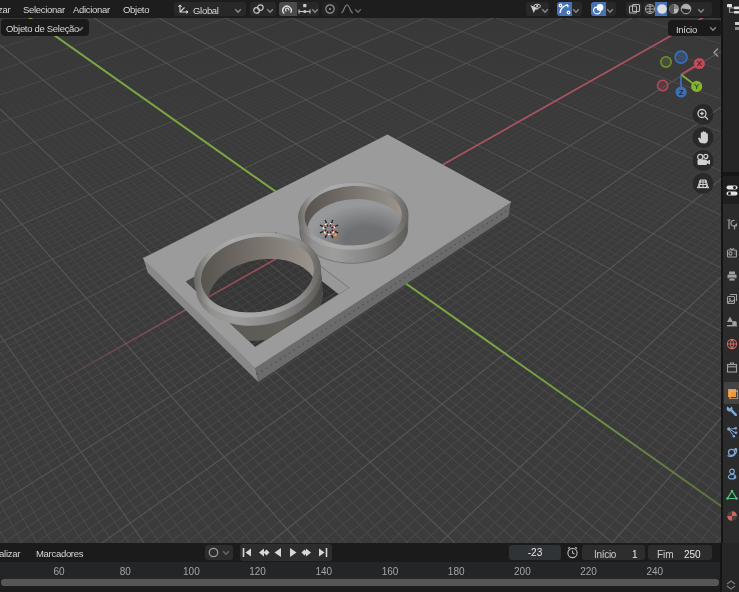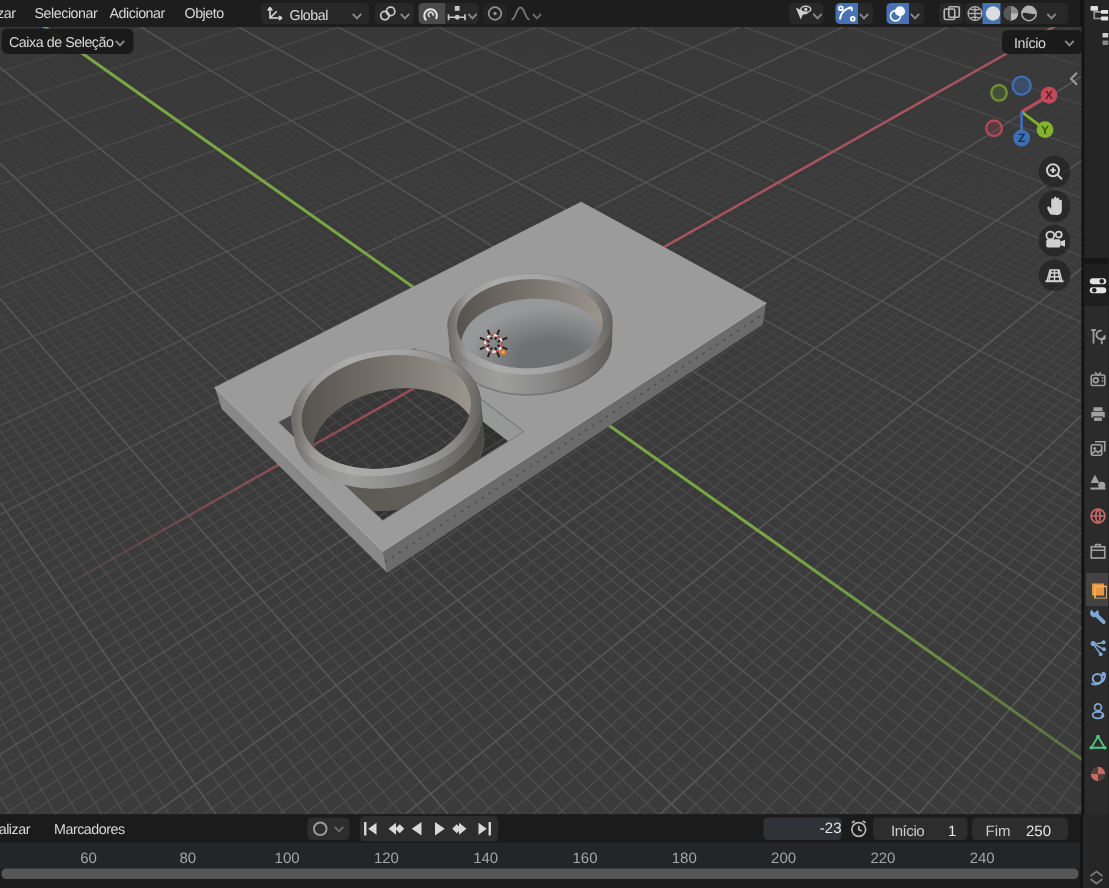--- a/index.html
+++ b/index.html
@@ -525,21 +525,21 @@
         <line x1="-2.6" y1="1.1" x2="-9.1" y2="3.8" stroke="#26221f" stroke-width="1.4"></line>
         <line x1="-2.6" y1="-1.1" x2="-9.1" y2="-3.8" stroke="#26221f" stroke-width="1.4"></line>
         <line x1="-1.1" y1="-2.6" x2="-3.8" y2="-9.1" stroke="#26221f" stroke-width="1.4"></line>
         <line x1="1.1" y1="-2.6" x2="3.8" y2="-9.1" stroke="#26221f" stroke-width="1.4"></line>
         <line x1="2.6" y1="-1.1" x2="9.1" y2="-3.8" stroke="#26221f" stroke-width="1.4"></line>
         <circle r="5.6" fill="none" stroke="#ececec" stroke-width="1.4"></circle>
         <circle r="5.6" fill="none" stroke="#b64949" stroke-width="1.4" stroke-dasharray="2.4 2.4"></circle>
         <circle cx="6.4" cy="5.8" r="2.0" fill="#d9772c"></circle>
         <circle cx="6.4" cy="5.8" r="0.9" fill="#f4b465"></circle>
       </g>
-    </svg><div class="ab" style="left:1px;top:19px;width:88px;height:17px;background:rgba(24,24,24,0.95);border-radius:4px"></div><div class="ab mi" style="left:6px;top:23px">Caixa de Seleção</div><svg style="position:absolute;left:76px;top:26px" width="8" height="6">
+    </svg><div class="ab" style="left:1px;top:19px;width:88px;height:17px;background:rgba(24,24,24,0.95);border-radius:4px"></div><div class="ab mi" style="left:6px;top:23px">Objeto de Seleção</div><svg style="position:absolute;left:76px;top:26px" width="8" height="6">
       <path d="M1.2 1.2 L4 4.2 L6.8 1.2" stroke="#8a8a8a" stroke-width="1.3" fill="none"></path>
     </svg><div class="ab" style="left:668px;top:20px;width:54px;height:16px;background:rgba(24,24,24,0.95);border-radius:4px"></div><div class="ab mi" style="left:676px;top:24px">Início</div><svg style="position:absolute;left:709px;top:26px" width="8" height="6">
       <path d="M1.2 1.2 L4 4.2 L6.8 1.2" stroke="#8a8a8a" stroke-width="1.3" fill="none"></path>
     </svg><svg class="ab" style="left:712px;top:47px" width="8" height="11">
       <path d="M6 1.5 L2 5.5 L6 9.5" stroke="#9a9a9a" stroke-width="1.4" fill="none"></path>
     </svg><svg class="ab" style="left:651px;top:44px" width="62" height="58">
 <g stroke-width="1.8">
         <line x1="30" y1="30.5" x2="48.3" y2="19.5" stroke="#c24a59"></line>
         <line x1="30" y1="30.5" x2="45.7" y2="42.4" stroke="#84b32e"></line>
         <line x1="30" y1="30.5" x2="30.1" y2="48" stroke="#3d6fb4"></line>
@@ -688,21 +688,21 @@
         <path d="M41 4 L34.5 8.5 L41 13 Z" fill="#d8d8d8"></path>
         <path d="M50 4 L56.5 8.5 L50 13 Z" fill="#d8d8d8"></path>
         <g fill="#d8d8d8">
           <path d="M66 4.5 L71 8.5 L66 12.5 Z"></path>
           <path d="M64.5 5.5 L61.5 8.5 L64.5 11.5 L67.5 8.5 Z"></path>
         </g>
         <g fill="#d8d8d8">
           <path d="M79 4.5 L84.5 8.5 L79 12.5 Z"></path>
           <path d="M86.5 4 L86.5 13" stroke="#d8d8d8" stroke-width="1.6"></path>
         </g>
-      </svg><div class="ab" style="left:509px;top:545px;width:52px;height:15px;background:#2f3236;border-radius:3px;color:#e8e8e8;font-size:10px;text-align:right;line-height:15px">-23</div><svg class="ab" style="left:566px;top:546px" width="13" height="13">
+      </svg><div class="ab" style="left:509px;top:545px;width:52px;height:15px;background:#2f3236;border-radius:3px;color:#e8e8e8;font-size:10px;text-align:center;line-height:15px">-23</div><svg class="ab" style="left:566px;top:546px" width="13" height="13">
         <g stroke="#b8b8b8" stroke-width="1.1" fill="none">
           <circle cx="6.5" cy="7" r="4.6"></circle>
           <path d="M6.5 4.5 L6.5 7 L8.5 8"></path>
           <path d="M2 2.5 L3.8 1.2 M11 2.5 L9.2 1.2"></path>
         </g>
       </svg><div class="ab" style="left:582px;top:545px;width:63px;height:15px;background:#2d2d2d;border-radius:3px"></div><div class="ab" style="left:594px;top:549px;font-size:10px;color:#cccccc;letter-spacing:-0.3px">Início</div><div class="ab" style="left:632px;top:549px;font-size:10px;color:#e8e8e8">1</div><div class="ab" style="left:648px;top:545px;width:64px;height:15px;background:#2d2d2d;border-radius:3px"></div><div class="ab" style="left:657px;top:549px;font-size:10px;color:#cccccc">Fim</div><div class="ab" style="left:684px;top:549px;font-size:10px;color:#e8e8e8">250</div><div class="ab" style="left:0;top:562px;width:720px;height:17px;background:#242526"></div><svg class="ab" style="left:0;top:562px" width="721" height="30">
         <text x="59" y="13" font-size="10" fill="#a6a6a6" text-anchor="middle" font-family="Liberation Sans,sans-serif">60</text>
         <text x="125.2" y="13" font-size="10" fill="#a6a6a6" text-anchor="middle" font-family="Liberation Sans,sans-serif">80</text>
         <text x="191.4" y="13" font-size="10" fill="#a6a6a6" text-anchor="middle" font-family="Liberation Sans,sans-serif">100</text>
         <text x="257.6" y="13" font-size="10" fill="#a6a6a6" text-anchor="middle" font-family="Liberation Sans,sans-serif">120</text>

